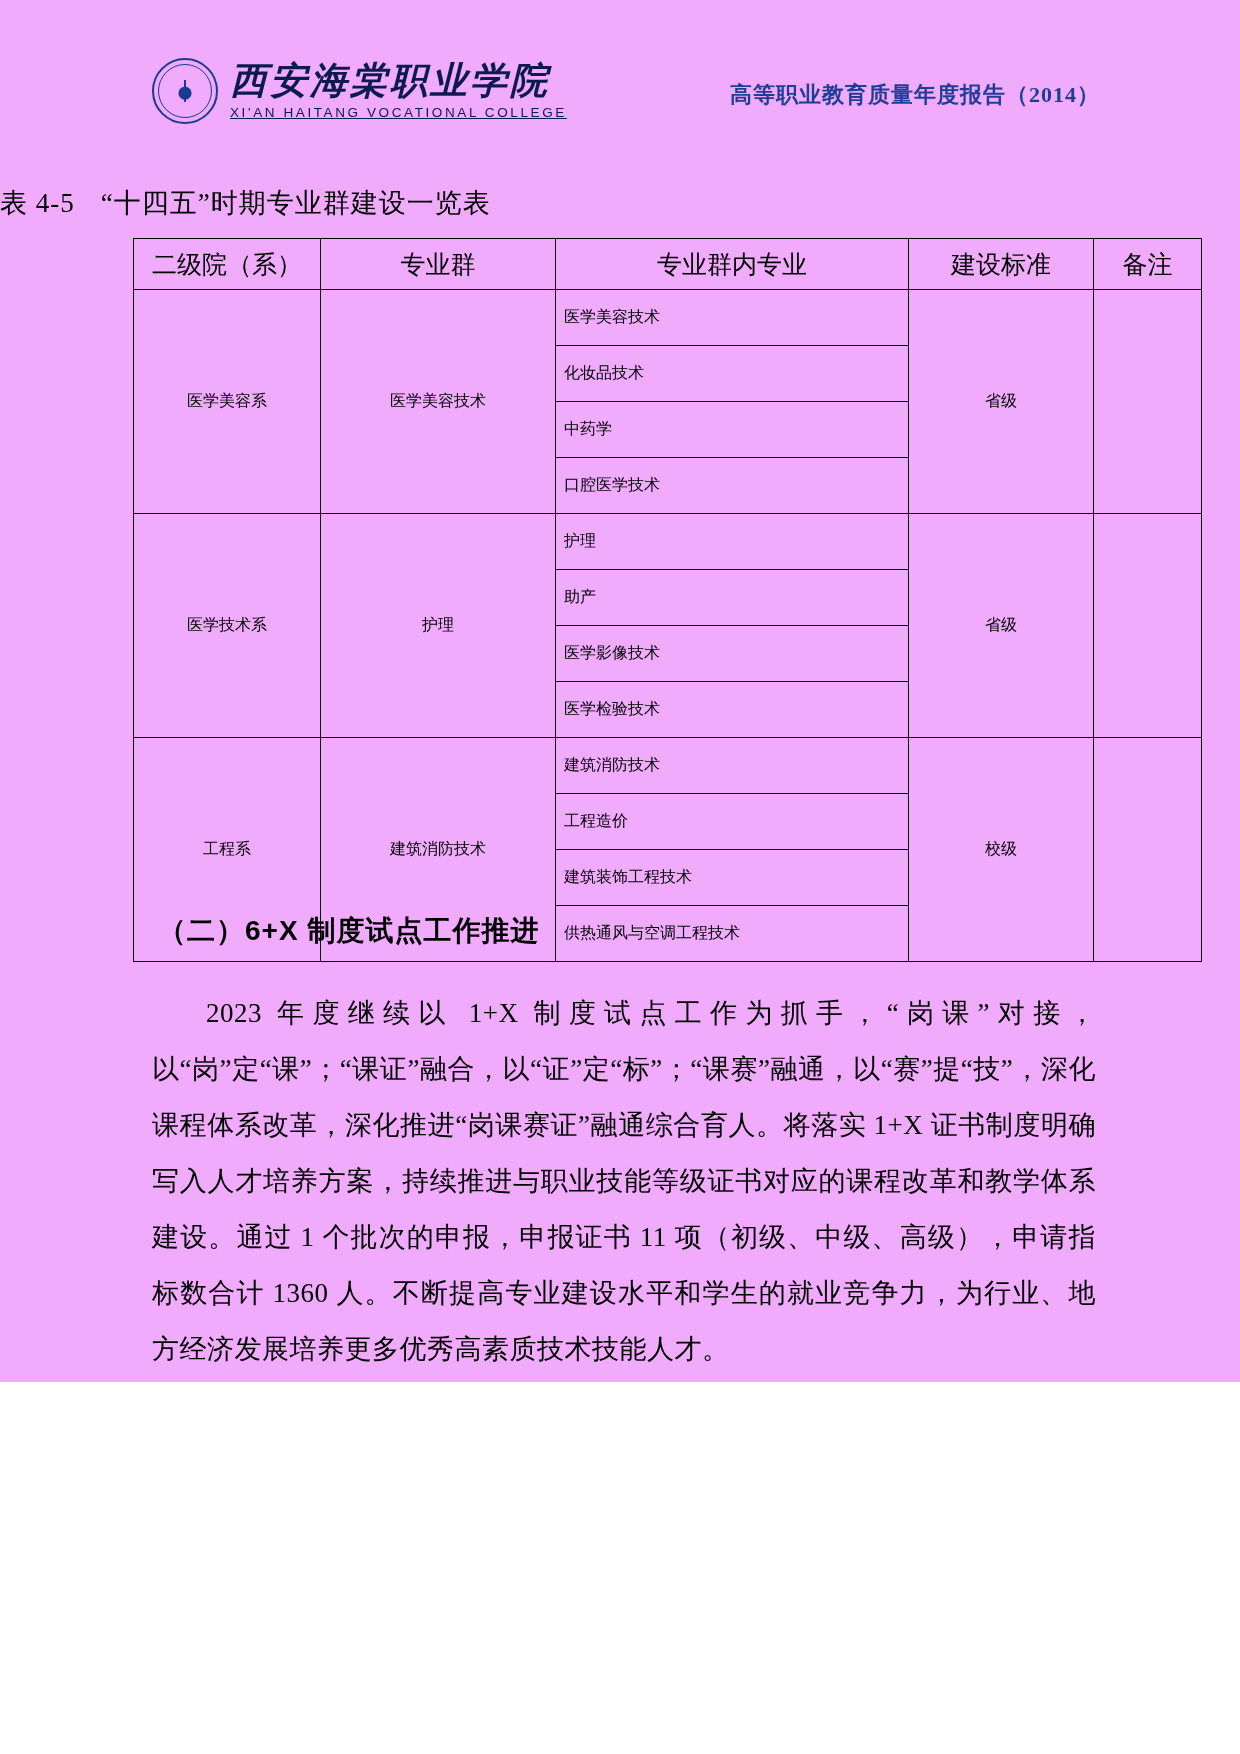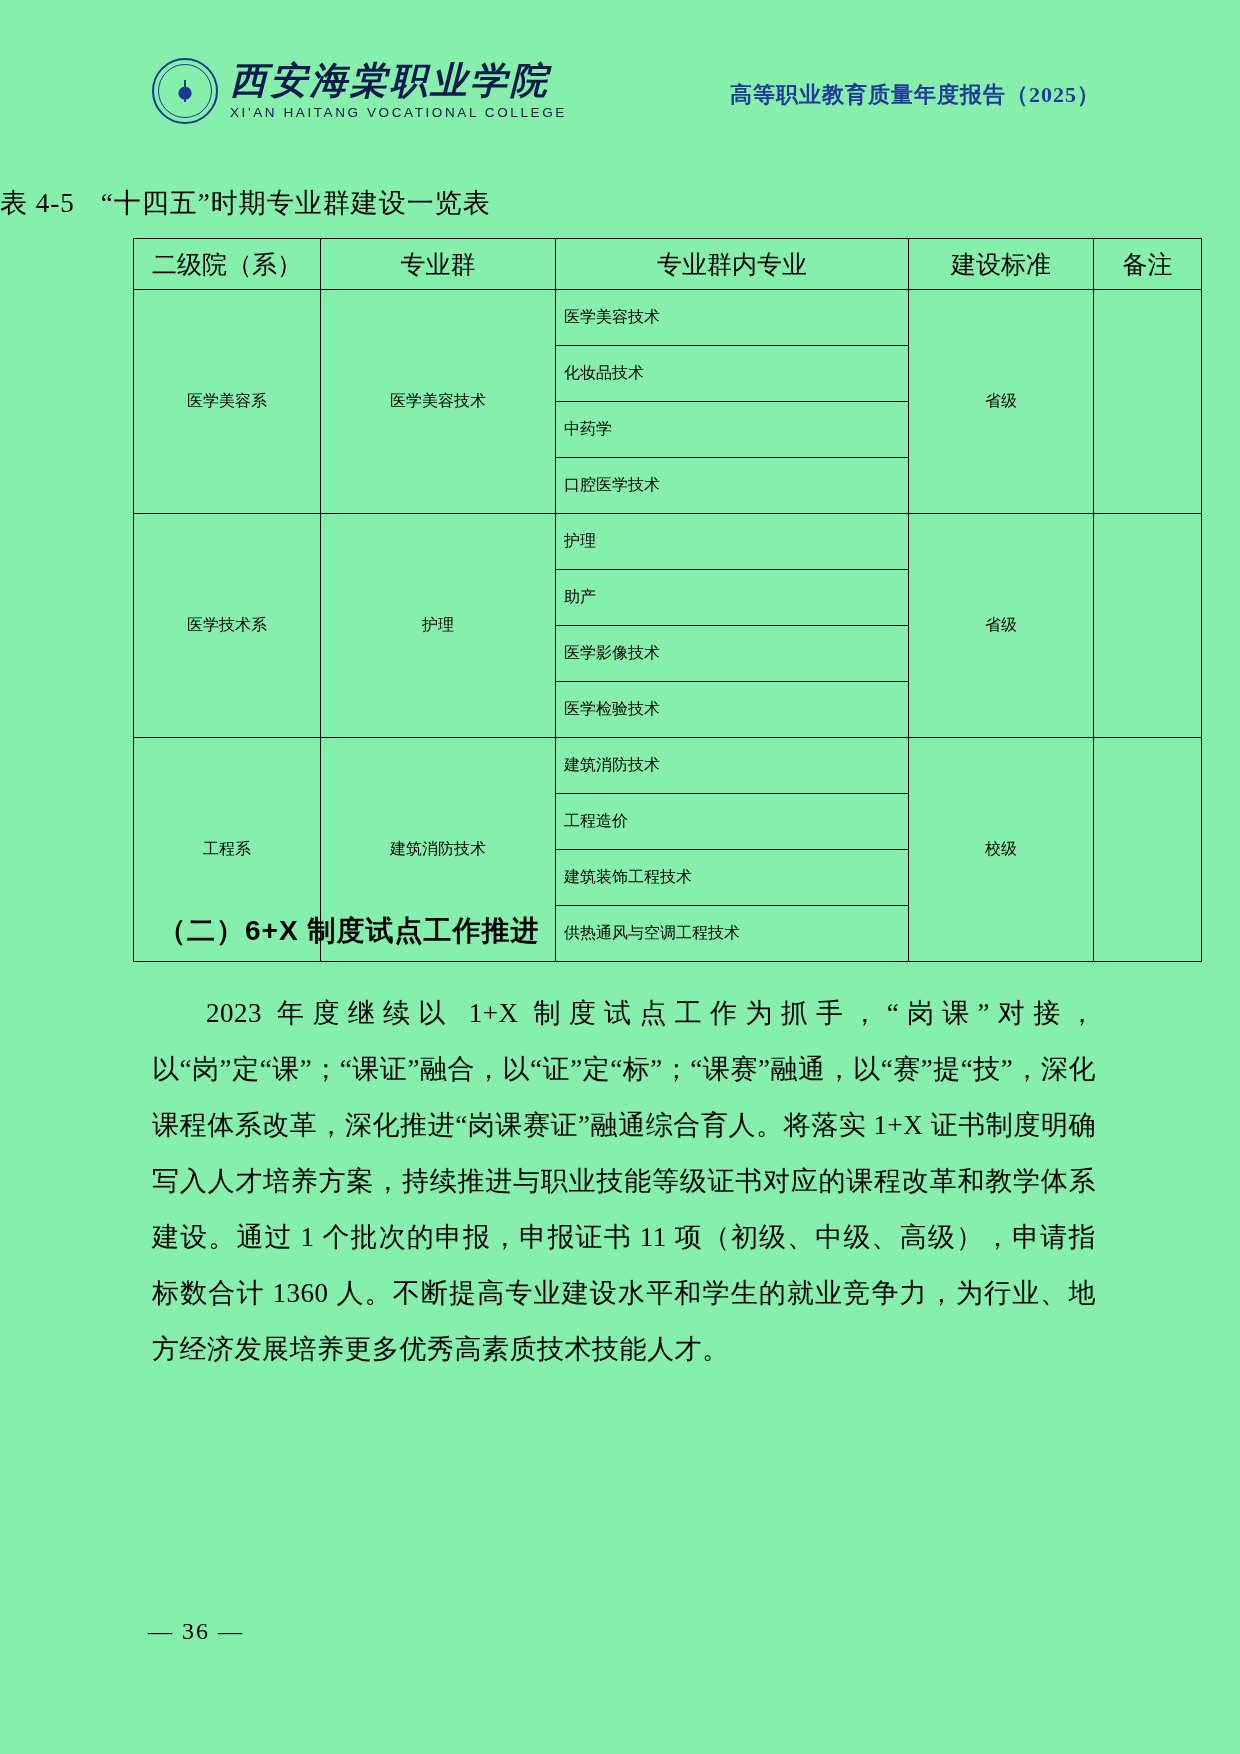--- a/index.html
+++ b/index.html
@@ -3,22 +3,22 @@
 <meta charset="utf-8">
 <style>
   html, body {
     margin: 0;
     padding: 0;
     background: #ffffff;
   }
   .page {
     position: relative;
     width: 1240px;
-    height: 1754px;
-    background: #86efac;
+    height: 1382px;
+    background: #f0abfc;
     font-family: "Liberation Serif", serif;
     color: #000000;
     overflow: hidden;
     box-sizing: border-box;
   }
 
   
   .header {
     position: absolute;
     top: 58px;
@@ -77,20 +77,21 @@
     color: #0d1a4d;
     white-space: nowrap;
   }
   .logo-en {
     margin-top: 7px;
     font-family: "Liberation Sans", sans-serif;
     font-size: 13.5px;
     letter-spacing: 2.6px;
     color: #0d1a4d;
     white-space: nowrap;
+    text-decoration: underline;
   }
   .header-right {
     font-family: "Liberation Serif", serif;
     font-size: 22px;
     font-weight: bold;
     color: #1f3c96;
     letter-spacing: 1px;
     white-space: nowrap;
     padding-top: 22px;
   }
@@ -187,21 +188,21 @@
 <div class="page">
 
   <div class="header">
     <div class="logo-block">
       <div class="logo-seal"></div>
       <div class="logo-text">
         <div class="logo-cn">西安海棠职业学院</div>
         <div class="logo-en">XI'AN HAITANG VOCATIONAL COLLEGE</div>
       </div>
     </div>
-    <div class="header-right">高等职业教育质量年度报告（2025）</div>
+    <div class="header-right">高等职业教育质量年度报告（2014）</div>
   </div>
 
   <div class="table-caption">
     <span>表 4-5</span><span class="cap-gap"></span><span>“十四五”时期专业群建设一览表</span>
   </div>
 
   <div class="tbl-wrap">
     <table class="spec">
       <colgroup>
         <col class="col-dept">

